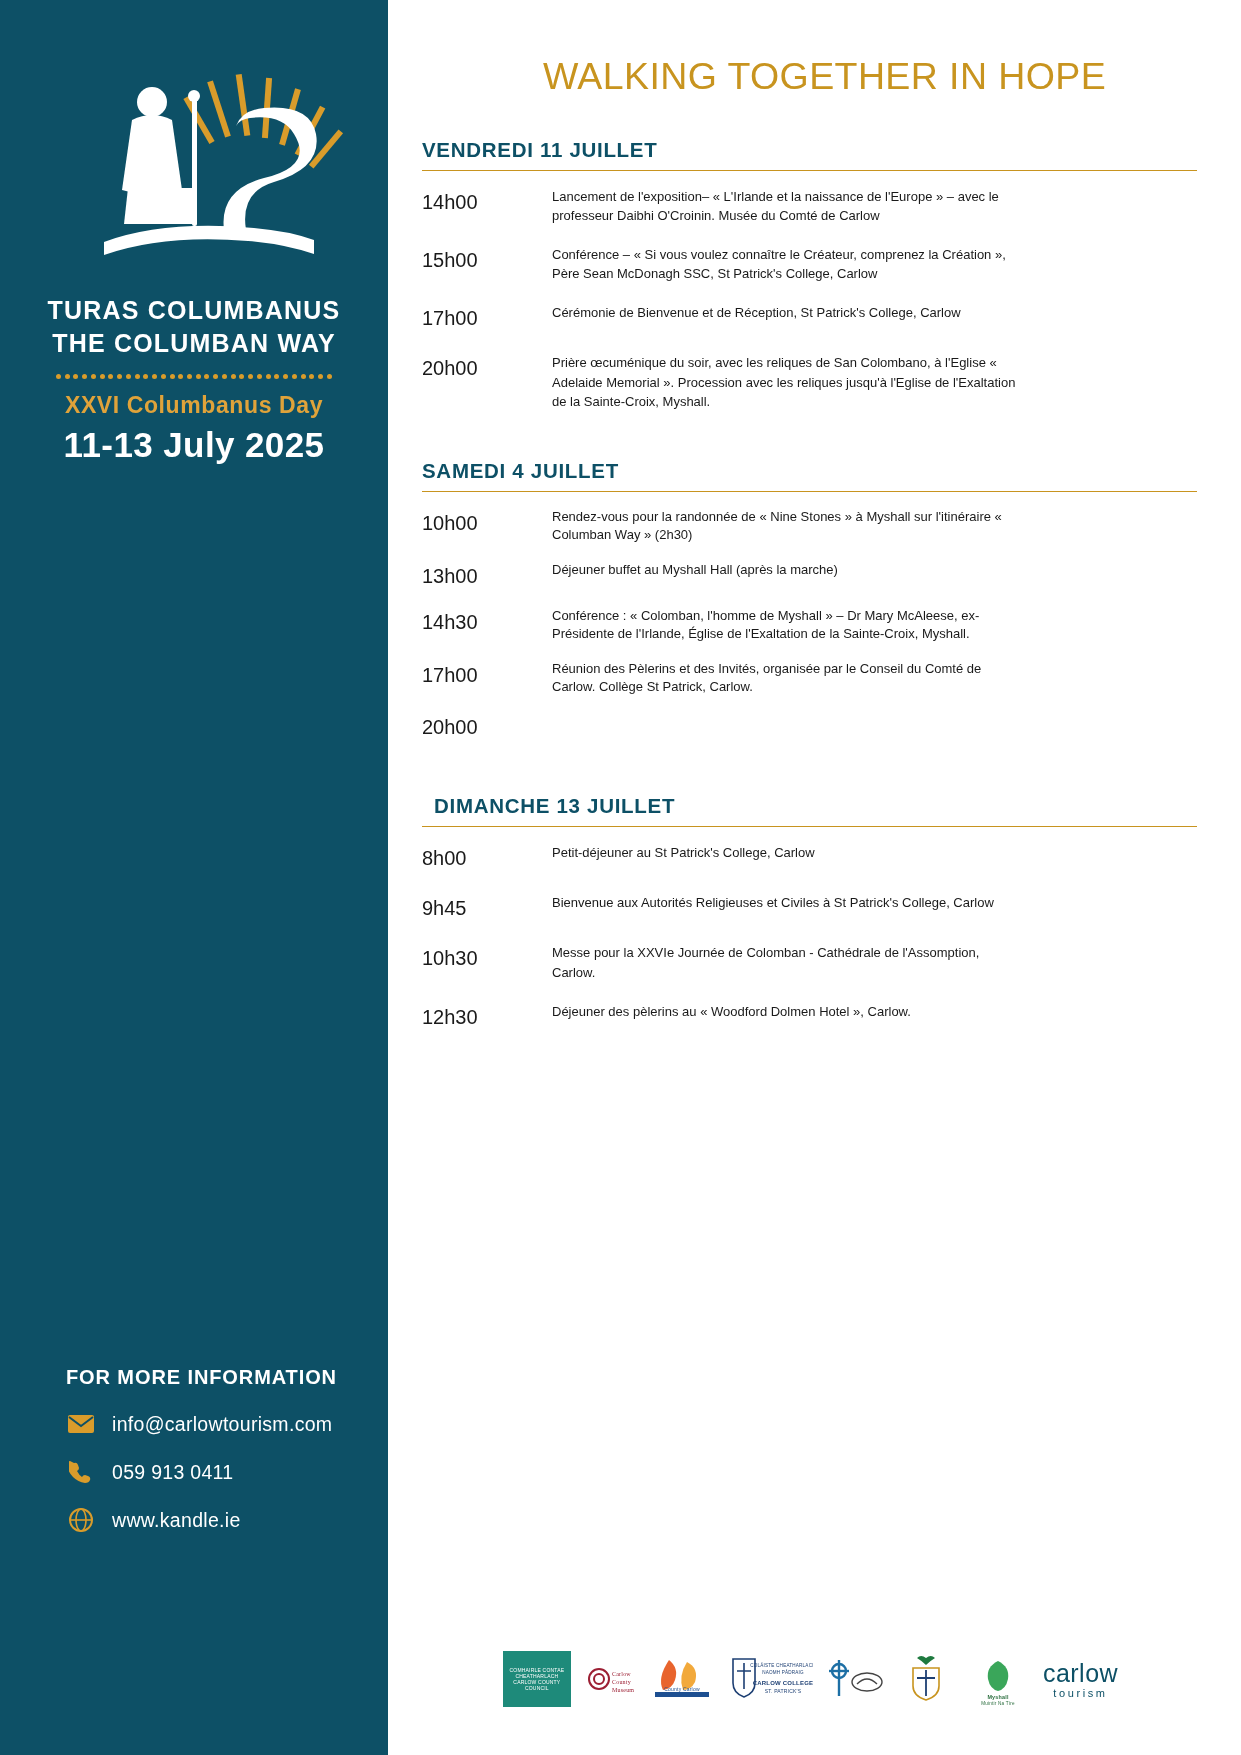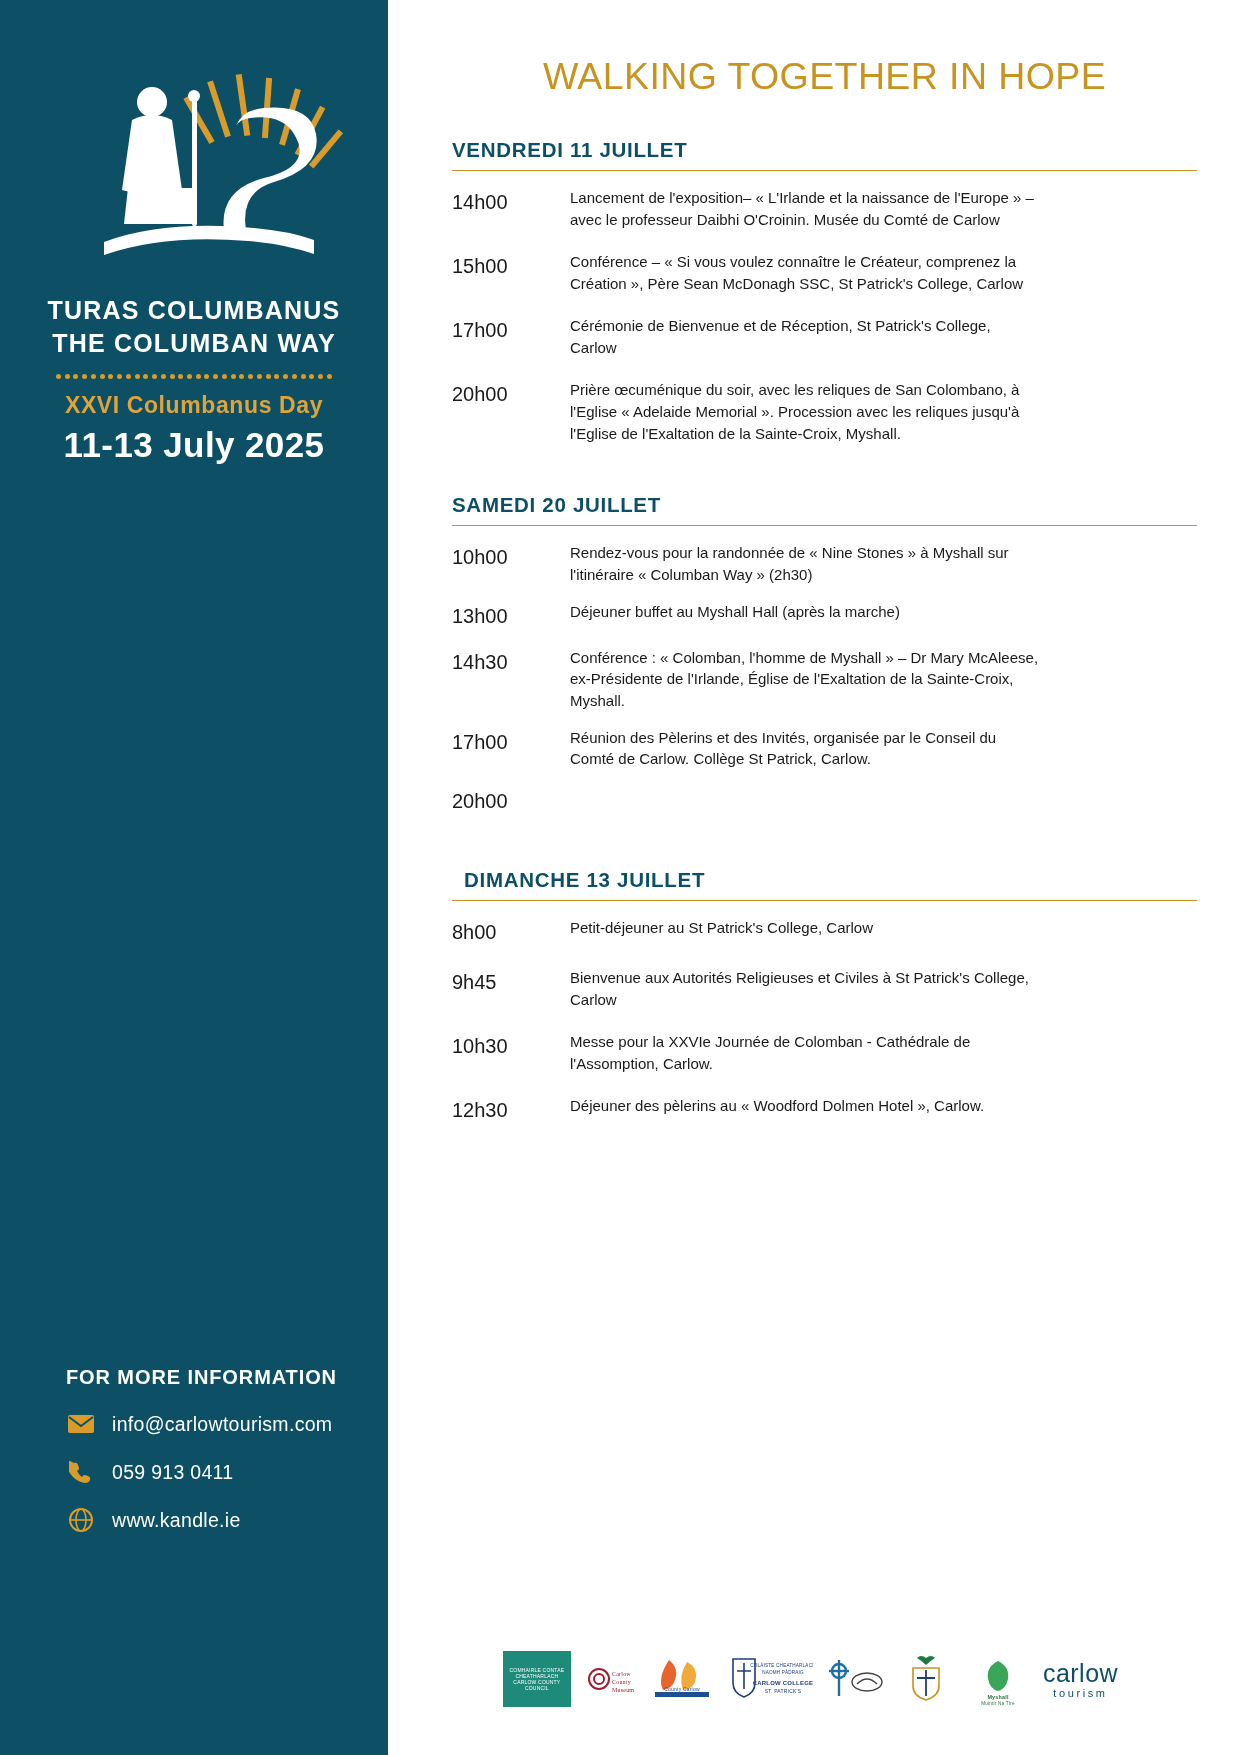--- a/index.html
+++ b/index.html
@@ -99,21 +99,21 @@
   .main-title {
     color: #c8941f;
     font-size: 37.5px;
     letter-spacing: 0.4px;
     font-weight: 400;
     text-align: center;
     margin: 0;
     padding: 55px 40px 0 60px;
   }
   .schedule {
-    padding: 40px 44px 0 64px;
+    padding: 40px 44px 0 34px;
   }
   .day-head {
     color: #0d5066;
     font-size: 20.5px;
     font-weight: bold;
     letter-spacing: 0.7px;
     margin: 0 0 8px 0;
   }
   .day-head.indent { padding-left: 12px; }
   .rule {
@@ -129,23 +129,24 @@
   }
   .time {
     flex: 0 0 118px;
     color: #1a1a1a;
     font-size: 20px;
     line-height: 1.45;
     padding-top: 1px;
   }
   .desc {
     color: #1a1a1a;
-    font-size: 15px;
+    font-size: 13px;
     line-height: 1.47;
     max-width: 470px;
+    margin-left: 12px;
   }
   .block-sat .row { margin-bottom: 16px; }
   .block-sat .desc { line-height: 1.42; }
 
   .spacer-day { height: 28px; }
   .spacer-day2 { height: 36px; }
 
   
   .logo-strip {
     position: absolute;
@@ -322,21 +323,21 @@
           <div class="row">
             <div class="time">20h00</div>
             <div class="desc">Prière œcuménique du soir, avec les reliques de San Colombano, à l'Eglise « Adelaide Memorial ». Procession avec les reliques jusqu'à l'Eglise de l'Exaltation de la Sainte-Croix, Myshall.</div>
           </div>
         </div>
       </section>
 
       <div class="spacer-day"></div>
 
       <section class="block-day block-sat">
-        <h2 class="day-head">SAMEDI 20 JUILLET</h2>
+        <h2 class="day-head">SAMEDI 4 JUILLET</h2>
         <hr class="rule">
         <div class="rows">
           <div class="row">
             <div class="time">10h00</div>
             <div class="desc">Rendez-vous pour la randonnée de « Nine Stones » à Myshall sur l'itinéraire « Columban Way » (2h30)</div>
           </div>
           <div class="row">
             <div class="time">13h00</div>
             <div class="desc">Déjeuner buffet au Myshall Hall (après la marche)</div>
           </div>

